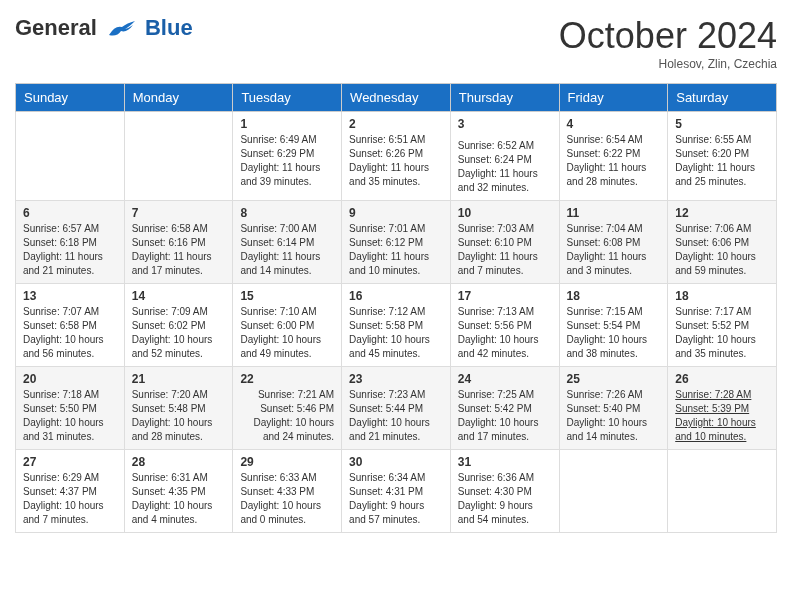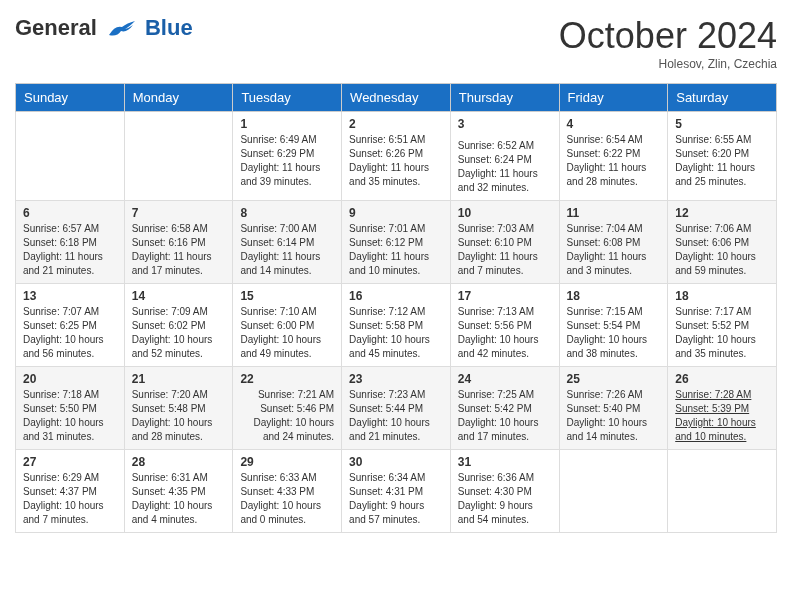--- a/index.html
+++ b/index.html
@@ -203,21 +203,21 @@
           <div class="day-num">12</div>
           <div class="day-info" style="white-space: pre-line;">Sunrise: 7:06 AM
 Sunset: 6:06 PM
 Daylight: 10 hours and 59 minutes.</div>
         </td>
       </tr>
       <tr>
         <td>
           <div class="day-num">13</div>
           <div class="day-info" style="white-space: pre-line;">Sunrise: 7:07 AM
-Sunset: 6:25 PM
+Sunset: 6:58 PM
 Daylight: 10 hours and 56 minutes.</div>
         </td>
         <td>
           <div class="day-num">14</div>
           <div class="day-info" style="white-space: pre-line;">Sunrise: 7:09 AM
 Sunset: 6:02 PM
 Daylight: 10 hours and 52 minutes.</div>
         </td>
         <td>
           <div class="day-num">15</div>

